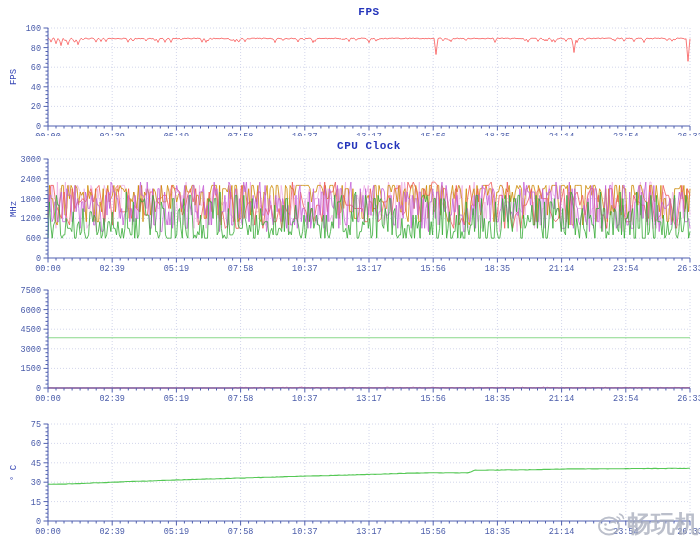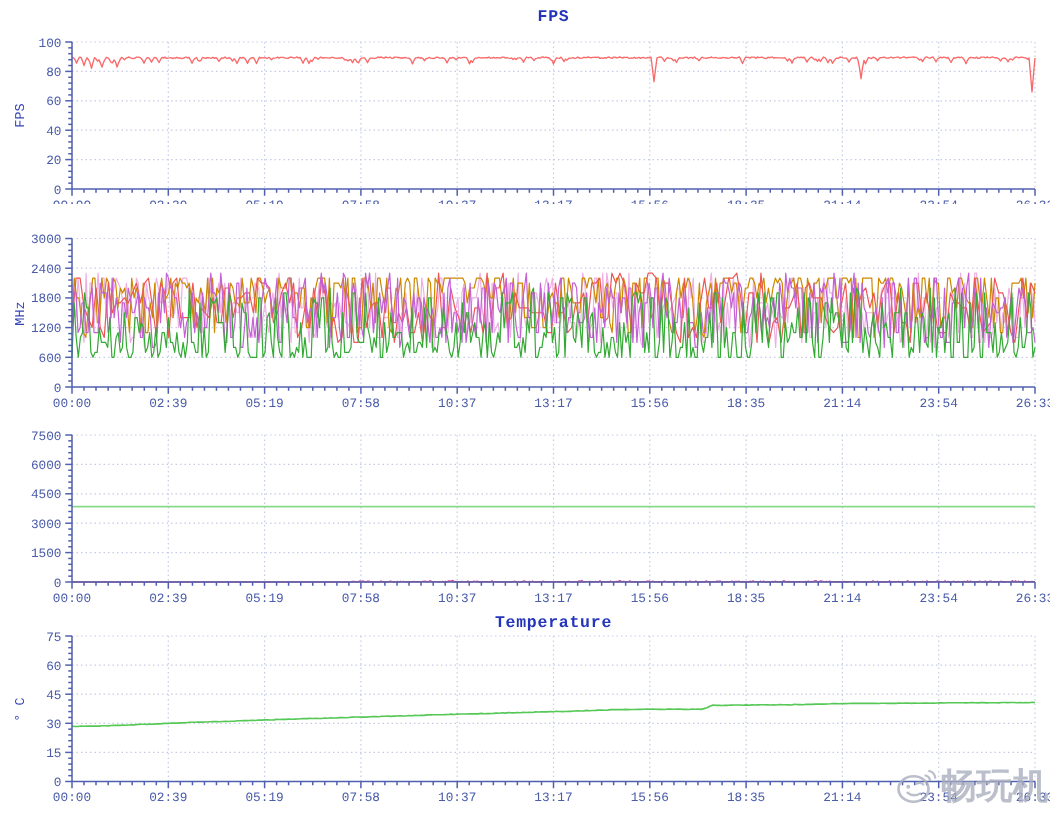--- a/index.html
+++ b/index.html
@@ -175,20 +175,21 @@
           <text x="433.2" y="139" text-anchor="middle">15:56</text>
           <text x="497.4" y="139" text-anchor="middle">18:35</text>
           <text x="561.6" y="139" text-anchor="middle">21:14</text>
           <text x="625.8" y="139" text-anchor="middle">23:54</text>
           <text x="690.0" y="139" text-anchor="middle">26:33</text>
         </g>
       </svg>
   </div>
 
   <div class="chart" style="top:136px;height:136px">
+    <div class="ctitle" style="top: 4px;">CPU Clock</div>
     <div class="ylab" style="left: 14px; top: 72.5px;">MHz</div>
     <svg class="plot" id="plot-1" viewBox="0 0 700 136">
         <g stroke="#c6cbe6" stroke-width="0.8" stroke-dasharray="1,2">
           <line x1="48.0" y1="23" x2="48.0" y2="122"></line>
           <line x1="112.2" y1="23" x2="112.2" y2="122"></line>
           <line x1="176.4" y1="23" x2="176.4" y2="122"></line>
           <line x1="240.6" y1="23" x2="240.6" y2="122"></line>
           <line x1="304.8" y1="23" x2="304.8" y2="122"></line>
           <line x1="369.0" y1="23" x2="369.0" y2="122"></line>
           <line x1="433.2" y1="23" x2="433.2" y2="122"></line>
@@ -511,21 +512,20 @@
           <text x="433.2" y="129" text-anchor="middle">15:56</text>
           <text x="497.4" y="129" text-anchor="middle">18:35</text>
           <text x="561.6" y="129" text-anchor="middle">21:14</text>
           <text x="625.8" y="129" text-anchor="middle">23:54</text>
           <text x="690.0" y="129" text-anchor="middle">26:33</text>
         </g>
       </svg>
   </div>
 
   <div class="chart" style="top:408px;height:136px">
-    <div class="ctitle" style="top: 2px;">Temperature</div>
     <div class="ylab" style="left: 14px; top: 64.5px;">° C</div>
     <svg class="plot" id="plot-3" viewBox="0 0 700 136">
         <g stroke="#c6cbe6" stroke-width="0.8" stroke-dasharray="1,2">
           <line x1="48.0" y1="16" x2="48.0" y2="113"></line>
           <line x1="112.2" y1="16" x2="112.2" y2="113"></line>
           <line x1="176.4" y1="16" x2="176.4" y2="113"></line>
           <line x1="240.6" y1="16" x2="240.6" y2="113"></line>
           <line x1="304.8" y1="16" x2="304.8" y2="113"></line>
           <line x1="369.0" y1="16" x2="369.0" y2="113"></line>
           <line x1="433.2" y1="16" x2="433.2" y2="113"></line>

